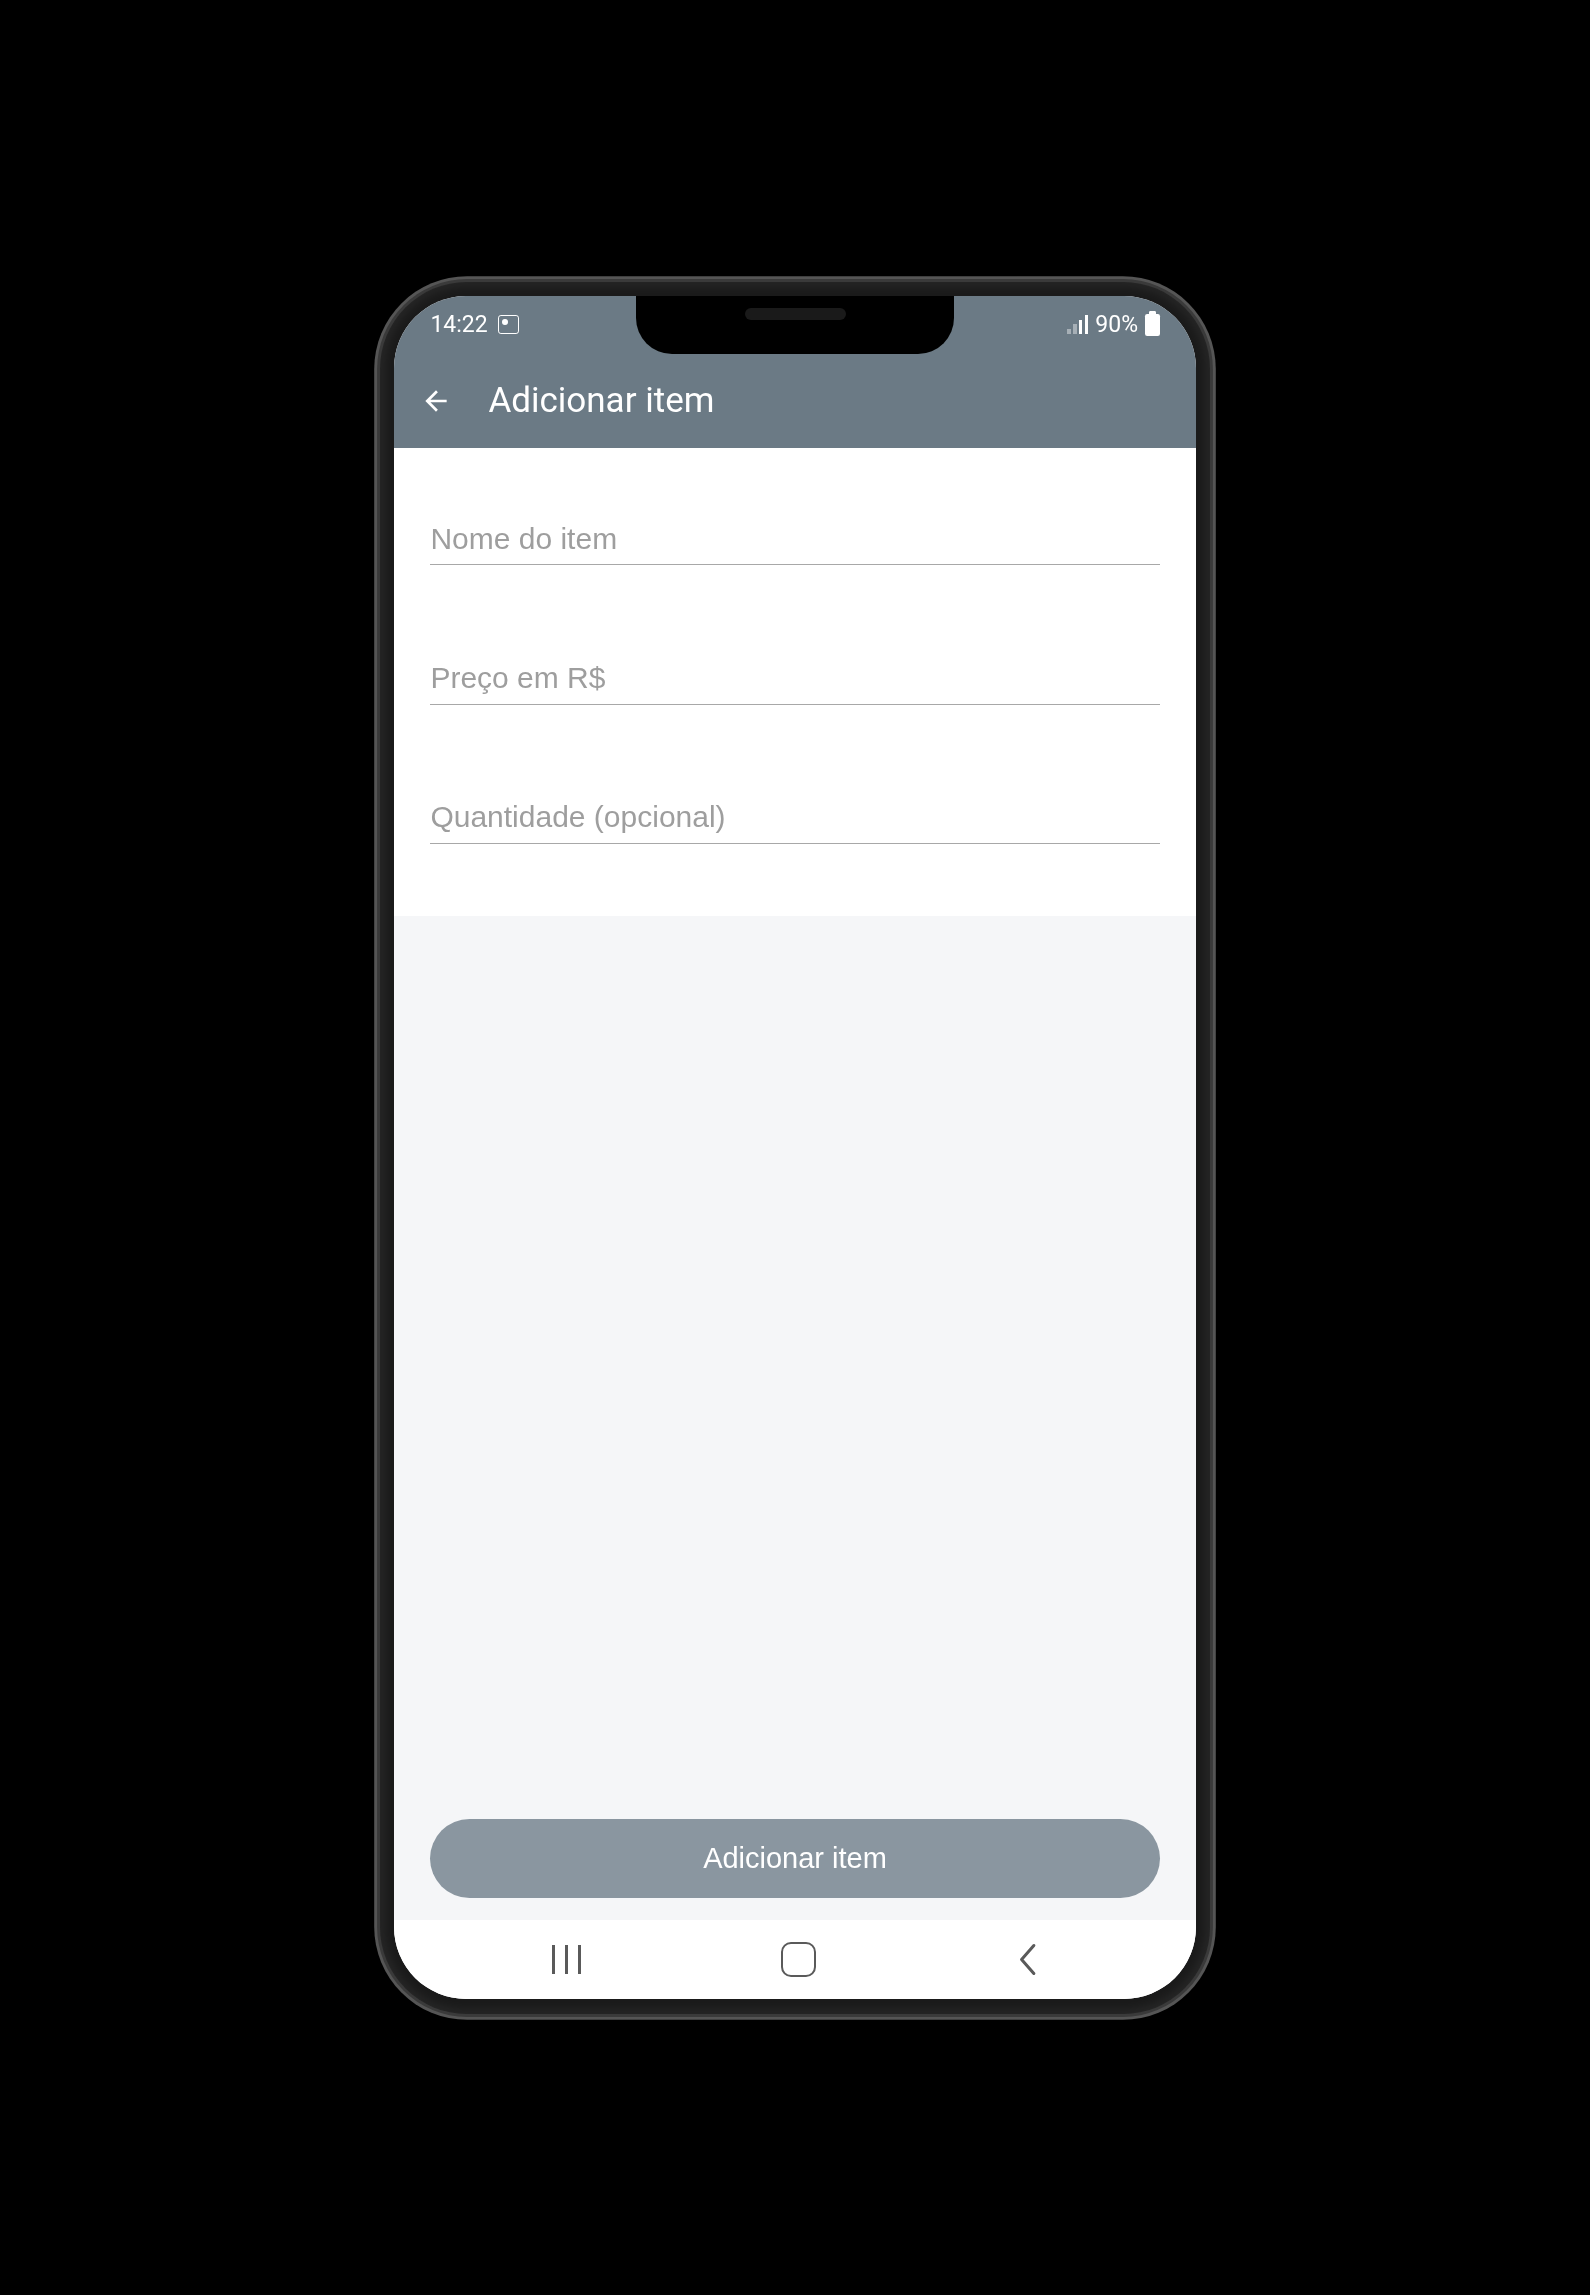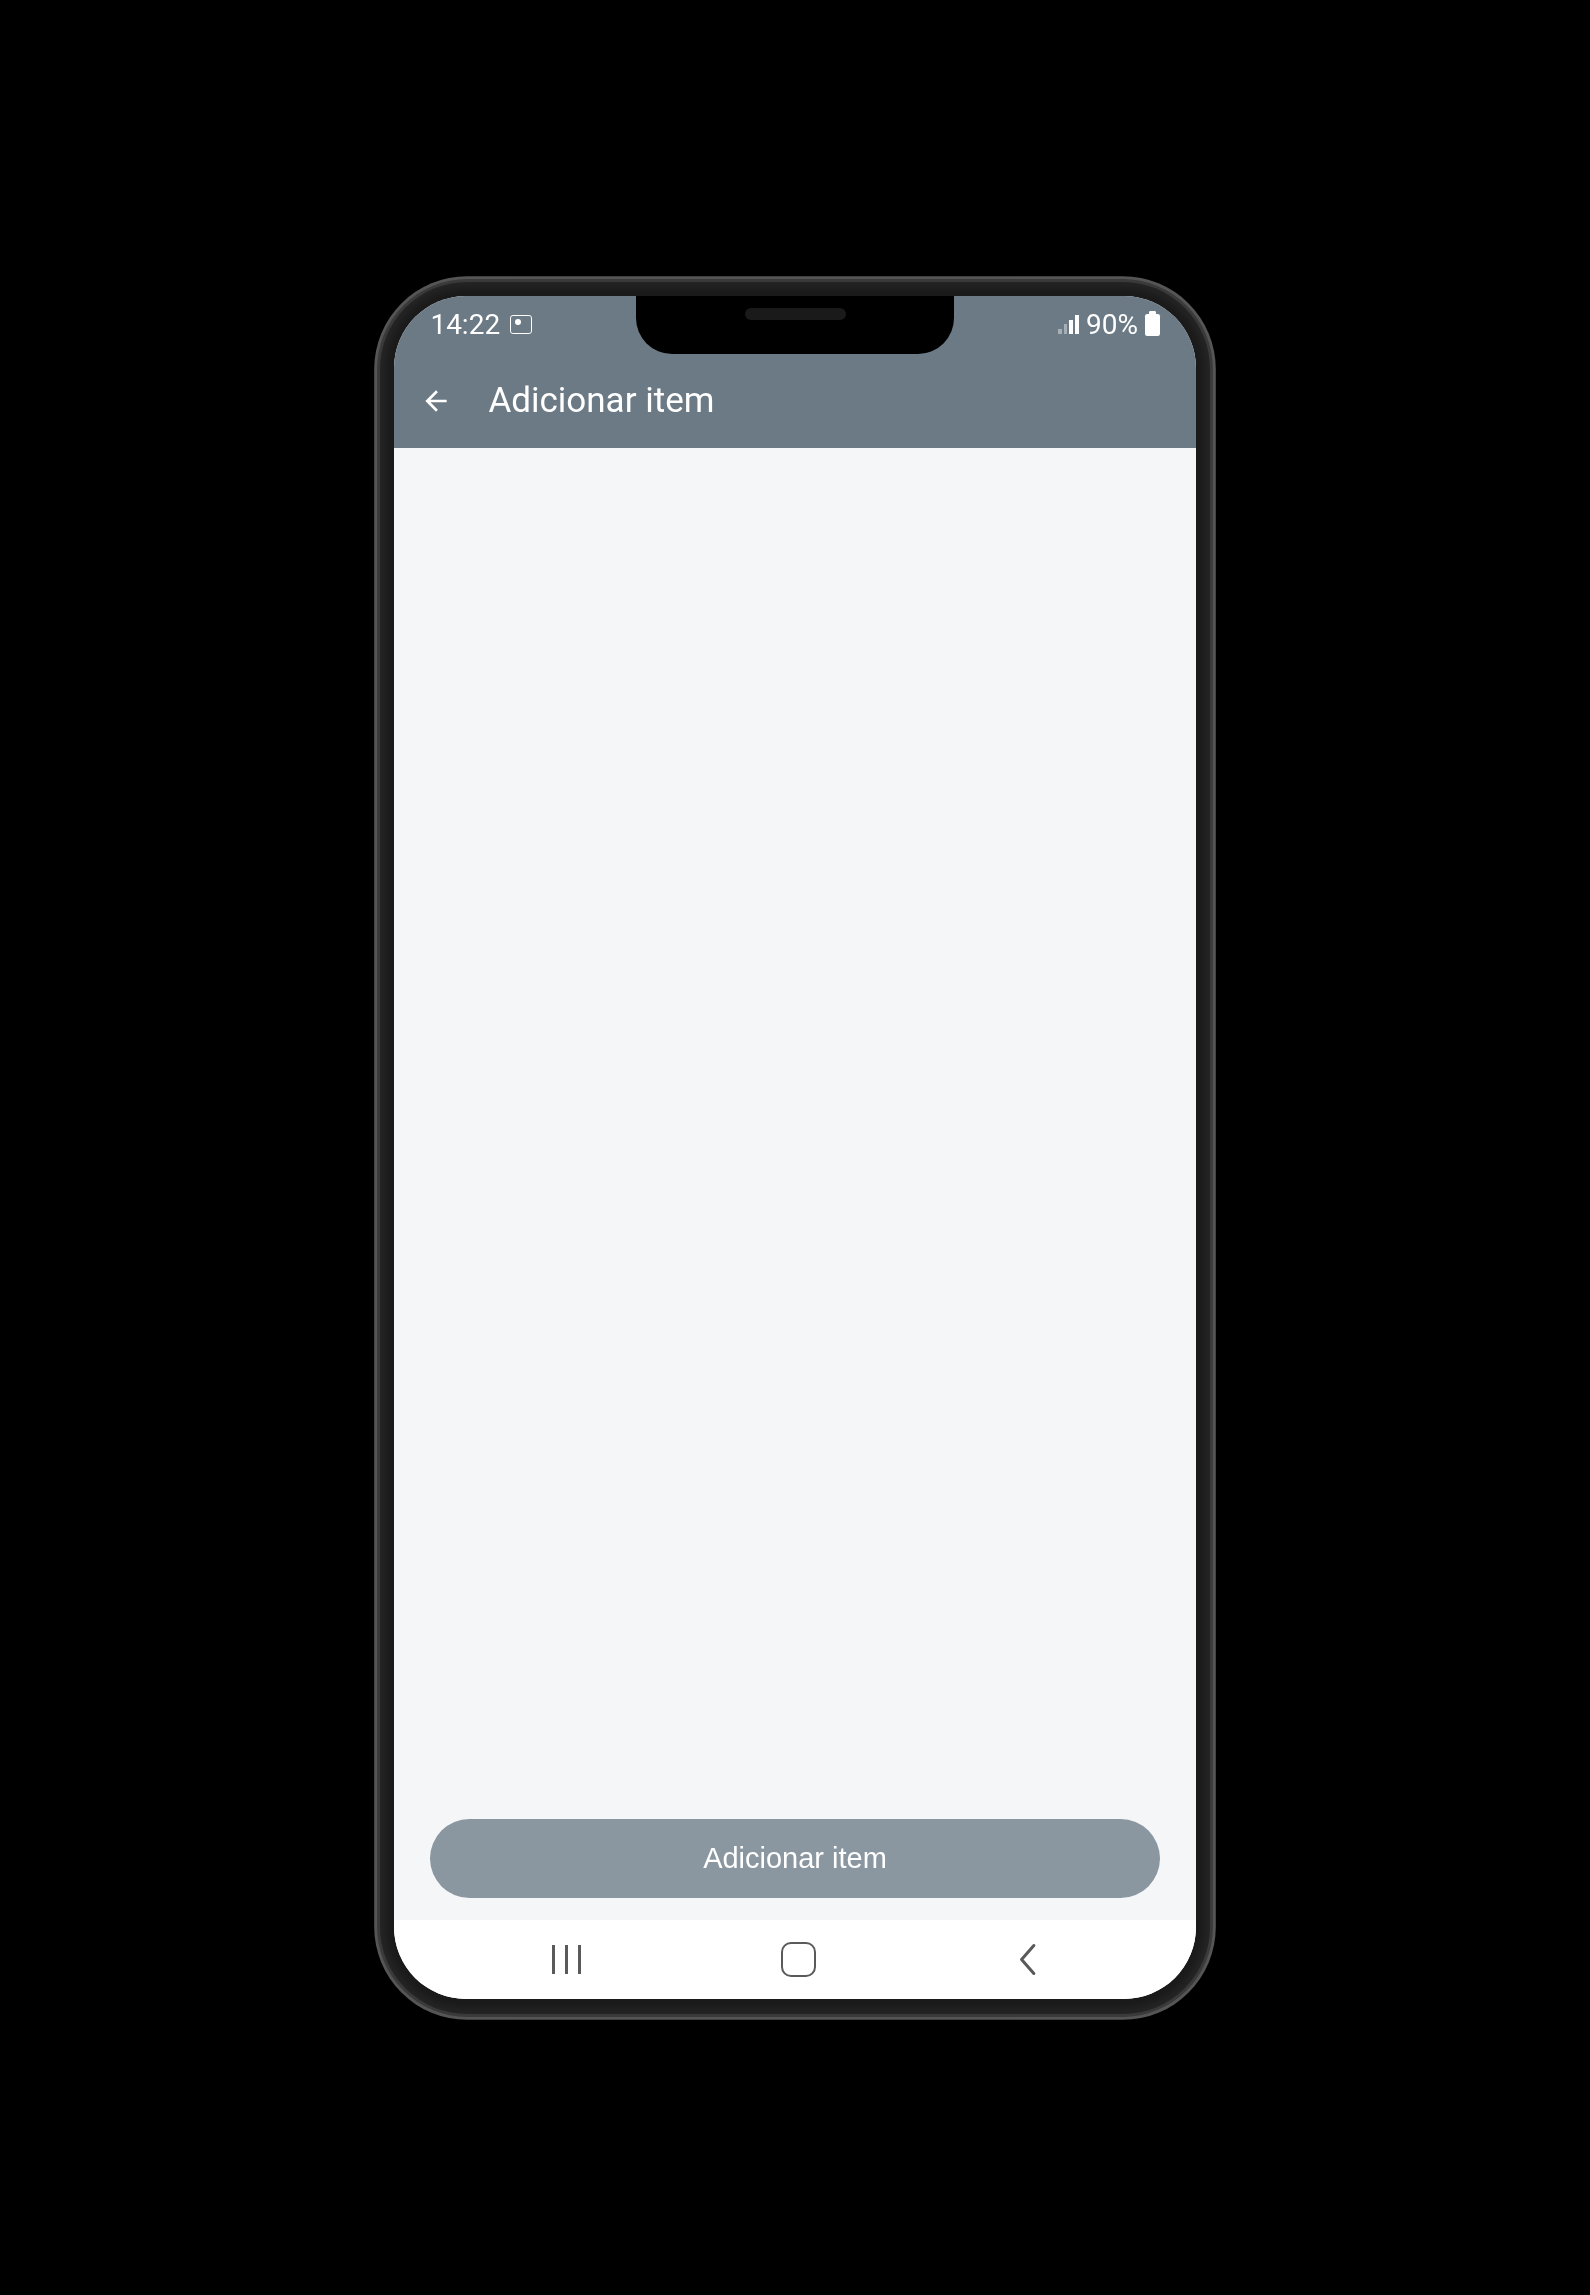--- a/index.html
+++ b/index.html
@@ -63,21 +63,21 @@
     }
     
     .status-bar {
       height: 58px;
       background: #6b7a85;
       display: flex;
       justify-content: space-between;
       align-items: center;
       padding: 0 36px;
       color: #fff;
-      font-size: 28px;
+      font-size: 23px;
       position: relative;
     }
     
     .status-left {
       display: flex;
       align-items: center;
       gap: 10px;
     }
     
     .status-right {
@@ -285,20 +285,31 @@
 
     <div class="app-bar">
       <div class="back-arrow">
         <svg viewBox="0 0 24 24">
           <path d="M20 11H7.83l5.59-5.59L12 4l-8 8 8 8 1.41-1.41L7.83 13H20v-2z"></path>
         </svg>
       </div>
       <div class="app-title">Adicionar item</div>
     </div>
 
+    <div class="form-section">
+      <div class="form-field">
+        <input type="text" class="text-input" placeholder="Nome do item" style="">
+      </div>
+      <div class="form-field">
+        <input type="text" class="text-input" placeholder="Preço em R$" style="">
+      </div>
+      <div class="form-field">
+        <input type="text" class="text-input" placeholder="Quantidade (opcional)" style="">
+      </div>
+    </div>
 
     <div class="empty-area"></div>
 
     <div class="bottom-section">
       <button class="add-button">Adicionar item</button>
     </div>
 
     <div class="nav-bar">
       <div class="nav-recent-wrap">
         <span style="width:2.9px;height:29px;background:#5a5a5a;display:inline-block"></span>

